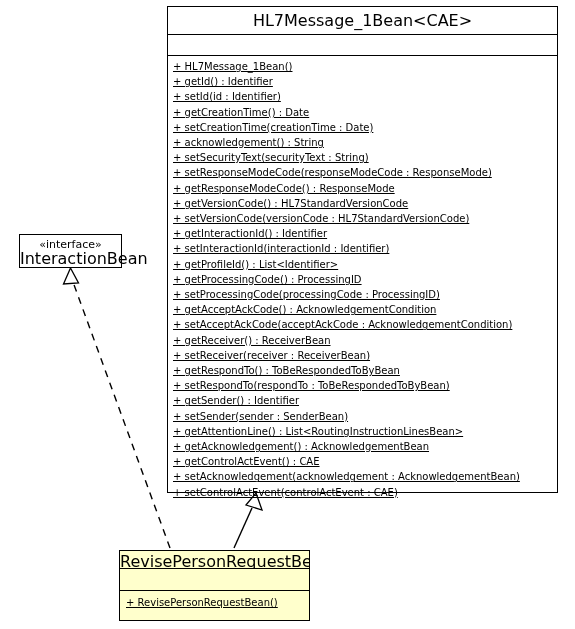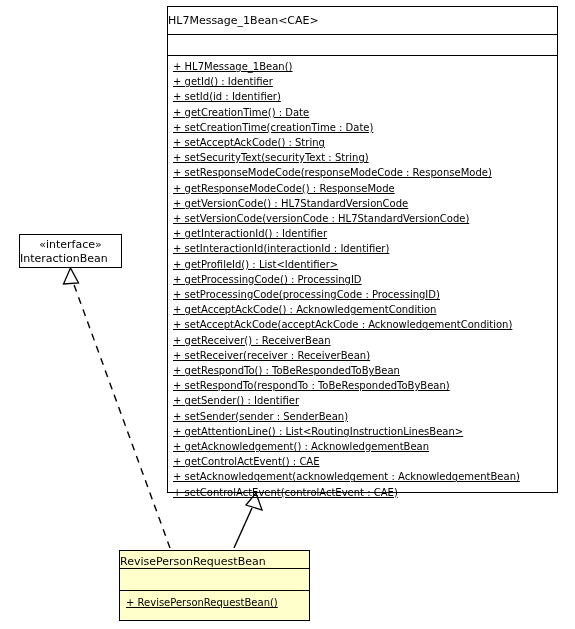--- a/index.html
+++ b/index.html
@@ -38,22 +38,22 @@
   }
   .uml-compartment {
     box-sizing: border-box;
     border-bottom: 1px solid #000000;
     overflow: hidden;
   }
   .uml-compartment.last {
     border-bottom: none;
   }
   .uml-title {
-    text-align: left;
-    font-size: 11px;
+    text-align: center;
+    font-size: 16px;
     line-height: 14px;
     color: #000000;
     white-space: nowrap;
   }
   .uml-stereotype {
     text-align: center;
     font-size: 11px;
     line-height: 14px;
     color: #000000;
     white-space: nowrap;
@@ -142,21 +142,21 @@
     <div class="uml-compartment c-name">
       <div class="uml-title">HL7Message_1Bean&lt;CAE&gt;</div>
     </div>
     <div class="uml-compartment c-attrs"></div>
     <div class="uml-compartment c-ops last">
       <div class="uml-member">+ HL7Message_1Bean()</div>
       <div class="uml-member">+ getId() : Identifier</div>
       <div class="uml-member">+ setId(id : Identifier)</div>
       <div class="uml-member">+ getCreationTime() : Date</div>
       <div class="uml-member">+ setCreationTime(creationTime : Date)</div>
-      <div class="uml-member">+ setAcceptAckCode() : String</div>
+      <div class="uml-member">+ acknowledgement() : String</div>
       <div class="uml-member">+ setSecurityText(securityText : String)</div>
       <div class="uml-member">+ setResponseModeCode(responseModeCode : ResponseMode)</div>
       <div class="uml-member">+ getResponseModeCode() : ResponseMode</div>
       <div class="uml-member">+ getVersionCode() : HL7StandardVersionCode</div>
       <div class="uml-member">+ setVersionCode(versionCode : HL7StandardVersionCode)</div>
       <div class="uml-member">+ getInteractionId() : Identifier</div>
       <div class="uml-member">+ setInteractionId(interactionId : Identifier)</div>
       <div class="uml-member">+ getProfileId() : List&lt;Identifier&gt;</div>
       <div class="uml-member">+ getProcessingCode() : ProcessingID</div>
       <div class="uml-member">+ setProcessingCode(processingCode : ProcessingID)</div>

